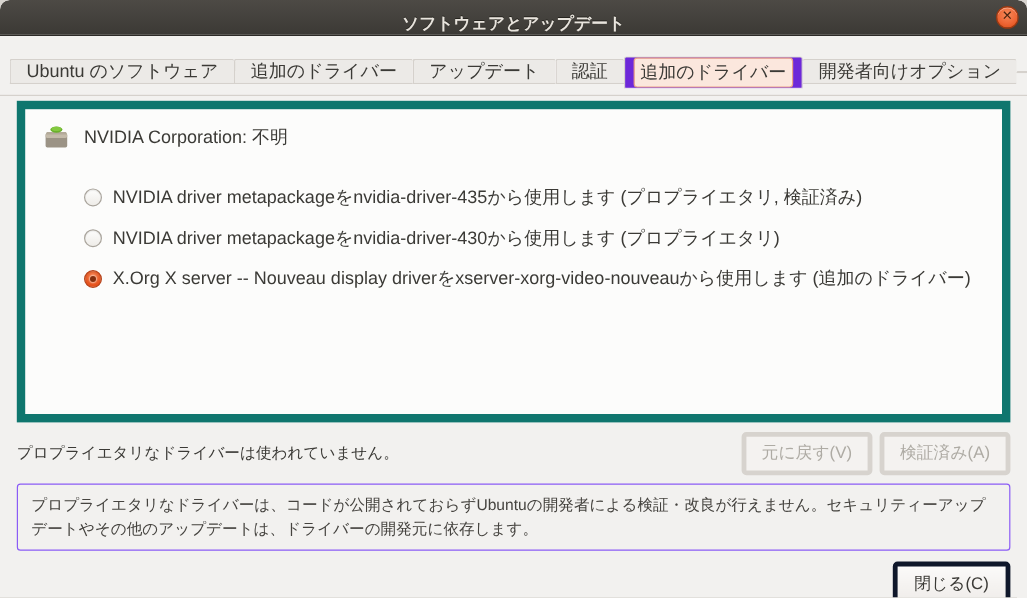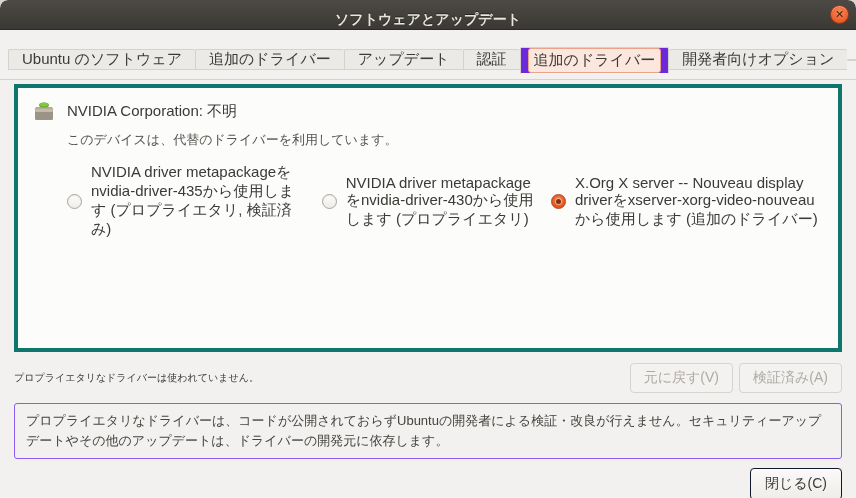--- a/index.html
+++ b/index.html
@@ -72,28 +72,28 @@
     border: 1px solid #eba288;
     border-radius: 3px;
     padding: 2px 5px;
     margin: 0 -6px;
   }
   
   .panel {
     margin: 4px 14px 0 14px;
     height: 268px; flex: 0 0 268px;
     background: #fcfcfb;
-    border: 4px solid #0f766e;
+    border: 7px solid #0f766e;
     padding: 12px 14px;
     overflow: hidden;
   }
   .device-header { display: flex; align-items: center; gap: 11px; }
   .device-header .dev-title { font-size: 15px; }
   .device-status { margin: 9px 0 0 35px; font-size: 13px; color: #55534e; }
-  .driver-list { margin: 14px 0 0 35px; display: flex; flex-direction: row; gap: 15px; }
+  .driver-list { margin: 30px 0 0 35px; display: flex; flex-direction: column; gap: 15px; }
   .driver-option { display: flex; align-items: center; gap: 9px; cursor: pointer; }
   .driver-option .opt-label { font-size: 15px; }
   .radio {
     width: 15px; height: 15px; flex: 0 0 15px;
     border-radius: 50%;
     border: 1px solid #a9a49c;
     background: linear-gradient(#fdfdfc, #eeece8);
     box-shadow: inset 0 1px 1px rgba(0,0,0,.08);
     position: relative;
   }
@@ -107,28 +107,28 @@
     width: 5px; height: 5px; border-radius: 50%;
     background: #832f0e;
     box-shadow: 0 0 1px 1px rgba(255,230,215,.55);
   }
   
   .status-row {
     display: flex; align-items: center;
     margin-top: 10px; padding: 0 14px;
     height: 32px; flex: 0 0 32px;
   }
-  .status-text { font-size: 10px; }
+  .status-text { font-size: 13px; }
   .status-actions { margin-left: auto; display: flex; gap: 6px; }
   .btn {
     font-family: inherit;
     font-size: 14px;
     padding: 5px 13px;
     border-radius: 4px;
-    border: 1px solid #0f172a;
+    border: 4px solid #0f172a;
     background: linear-gradient(#fbfaf9, #efece9);
     color: #3b3a36;
     box-shadow: inset 0 1px 0 rgba(255,255,255,.7);
     cursor: pointer;
   }
   .btn:disabled, .btn.disabled {
     background: #f4f2f0;
     border-color: #d7d3ce;
     color: #aeaba4;
     box-shadow: none;
@@ -195,21 +195,20 @@
     <div class="device-header">
       <svg class="dev-icon" viewBox="0 0 24 22">
         <rect x="3" y="8" width="18" height="12" rx="1.5" fill="#9b9385"></rect>
         <rect x="3" y="8" width="18" height="4" rx="1.5" fill="#c4bbaa"></rect>
         <path d="M4 7 L20 7 L21 9 L3 9 Z" fill="#b3aa99"></path>
         <ellipse cx="12" cy="5" rx="5" ry="2.6" fill="#6ab02c"></ellipse>
         <ellipse cx="12" cy="4.4" rx="4" ry="1.8" fill="#83c93f"></ellipse>
       </svg>
       <div class="dev-title">NVIDIA Corporation: 不明</div>
     </div>
-    <div class="device-status">このデバイスは、代替のドライバーを利用しています。</div>
 
     <div class="driver-list">
       <div class="driver-option">
         <span class="radio"></span>
         <span class="opt-label">NVIDIA driver metapackageをnvidia-driver-435から使用します (プロプライエタリ, 検証済み)</span>
       </div>
       <div class="driver-option">
         <span class="radio"></span>
         <span class="opt-label">NVIDIA driver metapackageをnvidia-driver-430から使用します (プロプライエタリ)</span>
       </div>

